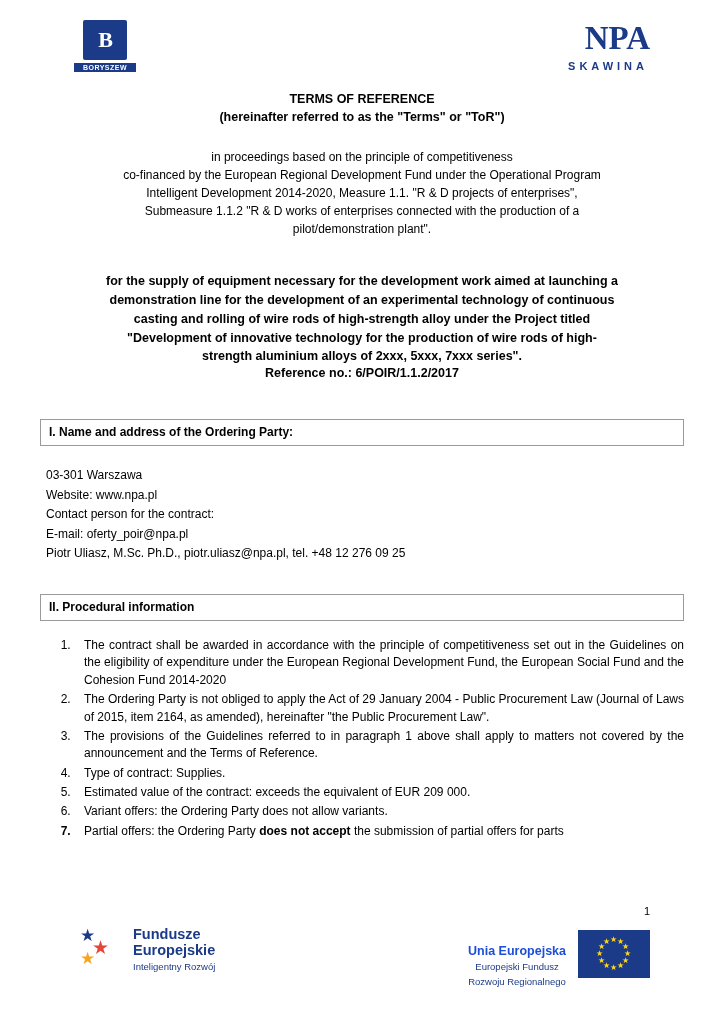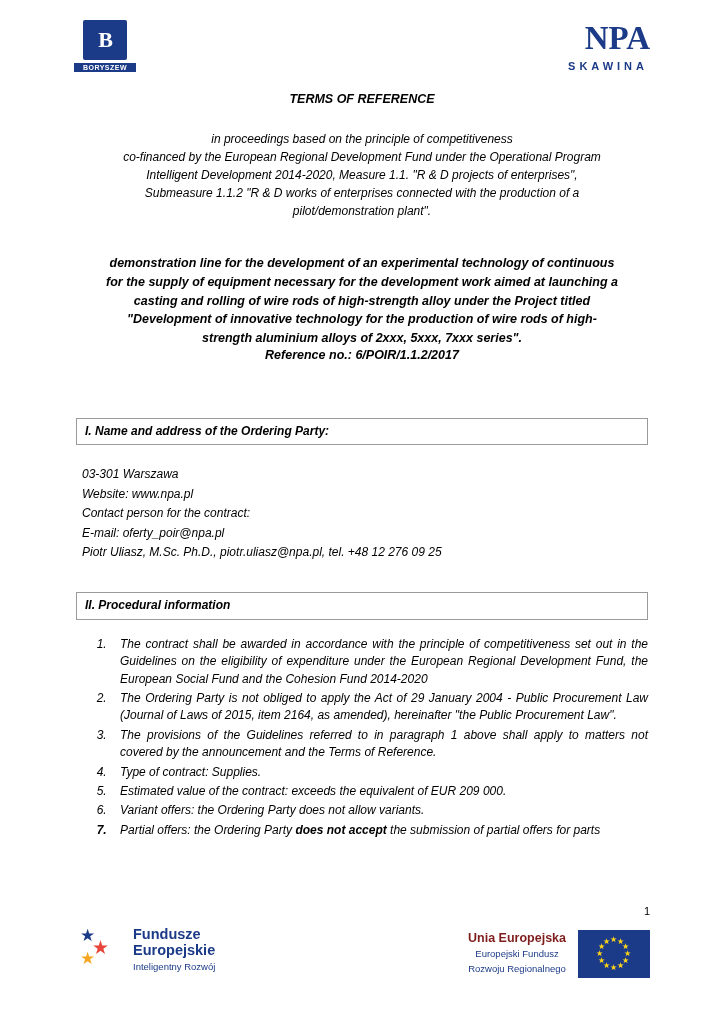--- a/index.html
+++ b/index.html
@@ -77,22 +77,21 @@
     font-size: 11px;
     font-weight: bold;
     color: #1b3a87;
     letter-spacing: 4px;
     margin-top: 5px;
     margin-right: 2px;
   }
 
   
   .content {
-    padding: 0 76px;
-    font-style: italic;
+    padding: 0 40px;
   }
   .title-block {
     text-align: center;
     font-size: 12.5px;
     font-weight: bold;
     line-height: 1.45;
     margin-top: 14px;
   }
   .intro-block {
     text-align: center;
@@ -112,21 +111,21 @@
     text-align: center;
     font-size: 12.5px;
     font-weight: bold;
   }
 
   .section-bar {
     border: 1px solid #9a9a9a;
     font-size: 12px;
     font-weight: bold;
     padding: 5px 8px 6px 8px;
-    margin-top: 56px;
+    margin-top: 39px;
     line-height: 1.2;
   }
   .section-bar.tight {
     margin-top: 30px;
   }
 
   .address-block {
     font-size: 12px;
     line-height: 1.62;
     margin-top: 20px;
@@ -211,22 +210,23 @@
     align-items: flex-start;
   }
   .eu-text {
     text-align: center;
     margin-right: 12px;
     padding-top: 1px;
   }
   .eu-title {
     font-size: 12.5px;
     font-weight: bold;
-    color: #7f1d1d;
+    color: #1d4ed8;
     line-height: 1.2;
+    margin-top: 13px;
   }
   .eu-sub {
     font-size: 9.5px;
     color: #1b3a87;
     line-height: 1.35;
     margin-top: 2px;
   }
   .eu-flag {
     width: 72px;
     height: 48px;
@@ -253,33 +253,34 @@
     <div class="npa-logo">
       <div class="npa-main">NPA</div>
       <div class="npa-sub">SKAWINA</div>
     </div>
   </div>
 
   <div class="content">
 
     <div class="title-block">
       <div>TERMS OF REFERENCE</div>
+      <div>(hereinafter referred to as the "Terms" or "ToR")</div>
     </div>
 
     <div class="intro-block">
       <div>in proceedings based on the principle of competitiveness</div>
       <div>co-financed by the European Regional Development Fund under the Operational Program</div>
       <div>Intelligent Development 2014-2020, Measure 1.1. "R &amp; D projects of enterprises",</div>
       <div>Submeasure 1.1.2 "R &amp; D works of enterprises connected with the production of a</div>
       <div>pilot/demonstration plant".</div>
     </div>
 
     <div class="subject-block">
+      <div>for the supply of equipment necessary for the development work aimed at launching a</div>
       <div>demonstration line for the development of an experimental technology of continuous</div>
-      <div>for the supply of equipment necessary for the development work aimed at launching a</div>
       <div>casting and rolling of wire rods of high-strength alloy under the Project titled</div>
       <div>"Development of innovative technology for the production of wire rods of high-</div>
       <div>strength aluminium alloys of 2xxx, 5xxx, 7xxx series".</div>
     </div>
 
     <div class="reference-block">Reference no.: 6/POIR/1.1.2/2017</div>
 
     <div class="section-bar">I.  Name and address of the Ordering Party:</div>
 
     <div class="address-block">

